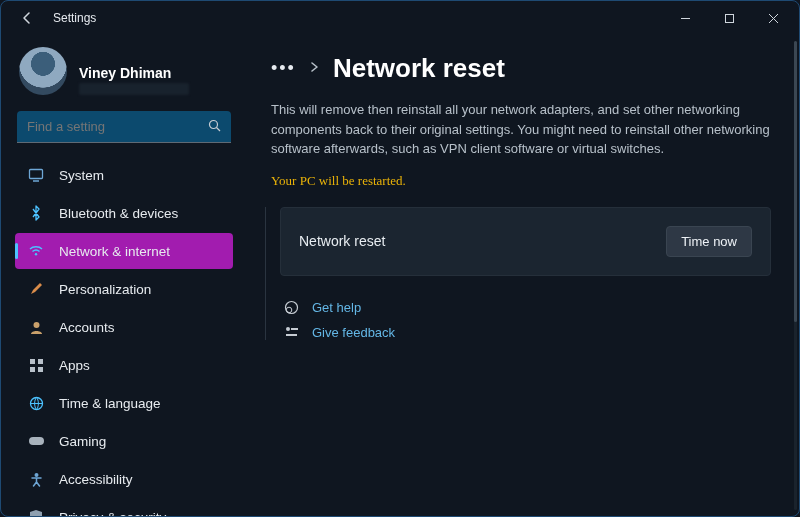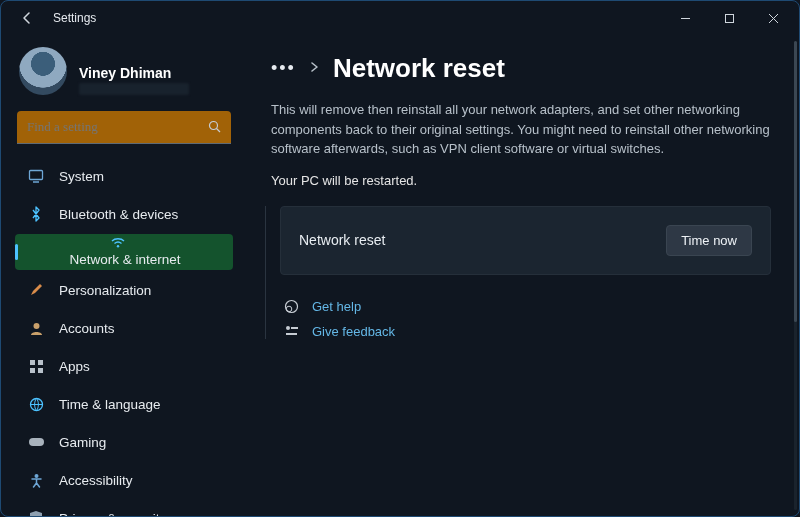--- a/index.html
+++ b/index.html
@@ -59,46 +59,45 @@
     background: #18222d;
     filter: blur(1px);
     border-radius: 2px;
   }
   .search {
     position: relative;
     margin: 0 2px 14px 2px;
   }
   .search input {
     width: 100%;
-    background: #a16207;
+    background: #0c4a6e;
     border: none;
     border-bottom: 1px solid #5f6a75;
     color: #c6ccd3;
     padding: 8px 32px 8px 10px;
     font-size: 13px;
     border-radius: 4px 4px 0 0;
     outline: none;
-    font-family: Liberation Serif, serif;
   }
   .search .s-icon {
     position: absolute; right: 10px; top: 50%; transform: translateY(-50%);
     color: #c6ccd3; font-size: 13px;
   }
   .nav { list-style: none; }
   .nav li {
     display: flex; align-items: center;
     height: 36px;
     padding: 0 10px 0 12px;
     border-radius: 4px;
     margin-bottom: 2px;
     position: relative;
     color: #e7ebef;
     font-size: 13.5px;
   }
-  .nav li.active { background: #14532d; flex-direction: column; }
+  .nav li.active { background: #a21caf; }
   .nav li.active::before {
     content: "";
     position: absolute; left: 0; top: 10px; bottom: 10px;
     width: 3px; border-radius: 2px;
     background: #4cc2ff;
   }
   .nav .ico {
     width: 18px; height: 18px; margin-right: 14px;
     display: flex; align-items: center; justify-content: center;
     font-size: 14px;
@@ -124,21 +123,21 @@
     display: flex; align-items: center;
     margin-bottom: 16px;
   }
   .crumbs .dots { color:#e6eaef; font-size: 18px; letter-spacing: 2px; margin-right: 14px; }
   .crumbs .chev { color:#b7c0c9; font-size: 13px; margin-right: 14px; }
   .crumbs h1 { font-size: 26px; font-weight: 600; color:#fff; }
   .desc {
     font-size: 13px; color:#b7c0c9; line-height: 1.5; max-width: 500px;
     margin-bottom: 14px;
   }
-  .restart-note { font-size: 13px; color:#e5e5e5; margin-bottom: 18px; }
+  .restart-note { font-size: 13px; color:#eab308; margin-bottom: 18px; font-family: Liberation Serif, serif; }
   .section {
     border-left: 1px solid #2a3440;
     padding-left: 14px;
     margin-left: -6px;
   }
   .card {
     background: #1b2530;
     border: 1px solid #252f3a;
     border-radius: 4px;
     padding: 18px 18px;

